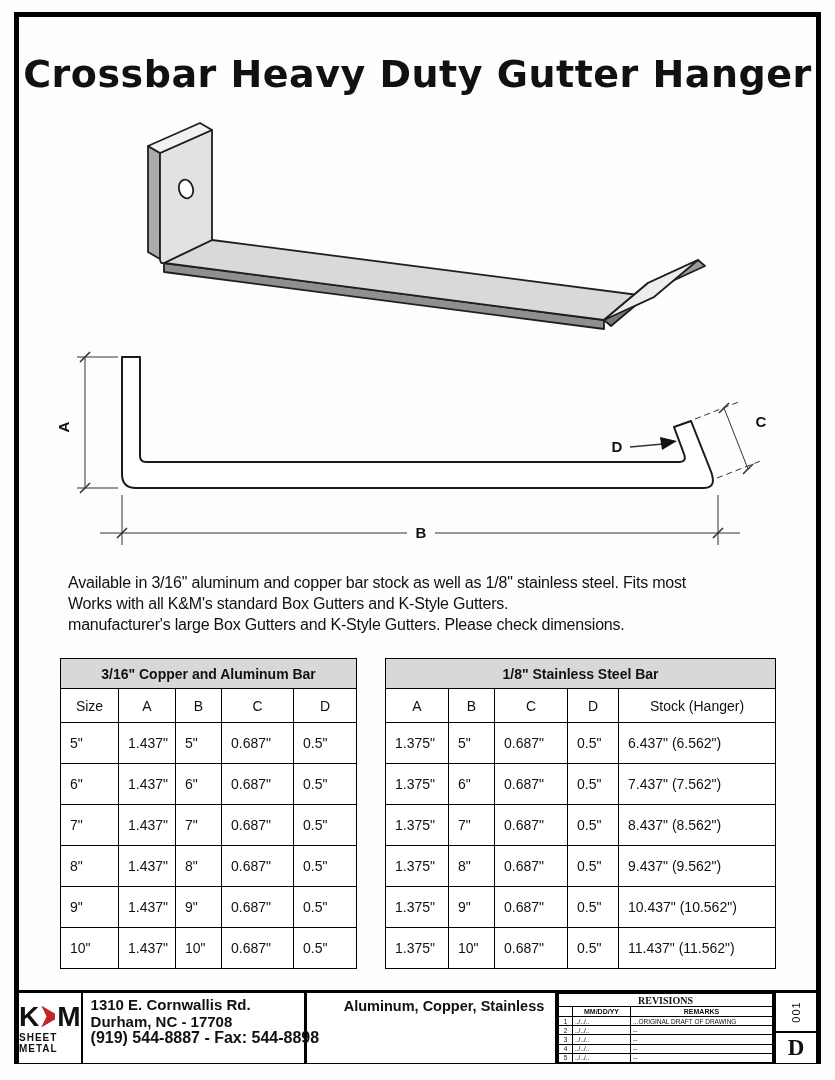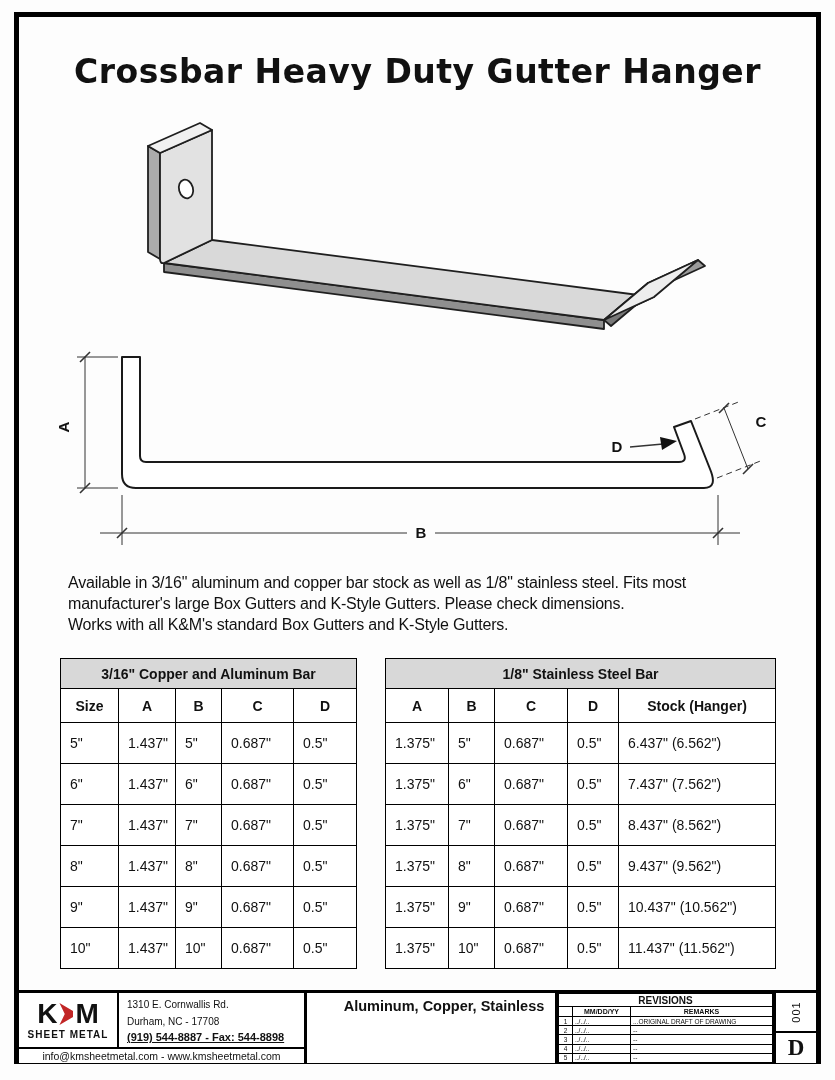--- a/index.html
+++ b/index.html
@@ -3,66 +3,66 @@
 <meta charset="utf-8">
 <style>
   * { margin:0; padding:0; box-sizing:border-box; }
   html,body { width:835px; height:1080px; background:#fdfdfd; overflow:hidden;
               font-family:"Liberation Sans", sans-serif; color:#111; }
   .page { position:relative; width:835px; height:1080px; }
   .frame { position:absolute; left:14px; top:12px; width:807px; height:1052px;
            border:5px solid #000; }
 
   .doc-title { position:absolute; left:0; top:52px; width:100%; text-align:center;
-               font-size:33px; font-weight:bold; letter-spacing:0.5px;
+               font-size:38px; font-weight:bold; letter-spacing:0.5px;
                font-family:"DejaVu Sans", sans-serif; }
 
   .iso-svg { position:absolute; left:90px; top:112px; width:680px; height:250px; }
   .profile-svg { position:absolute; left:55px; top:345px; width:770px; height:215px; }
   .profile-svg text, .iso-svg text { font:15px "Liberation Sans", sans-serif; fill:#111; font-weight:bold; }
 
   .description { position:absolute; left:68px; top:572px; width:730px;
                  font-size:16px; line-height:21px; letter-spacing:-0.2px; }
 
   .spec-table { position:absolute; border-collapse:collapse; table-layout:fixed;
                 font-size:14px; background:#fff; }
   .spec-table th, .spec-table td { border:1px solid #000; }
   .spec-table .tbl-title { background:#d8d8d8; height:30px; font-weight:bold;
                            text-align:center; font-size:14px; }
-  .spec-table thead tr.col-head th { height:34px; font-weight:bold; text-align:center; }
+  .spec-table thead tr.col-head th { height:34px; font-weight:normal; text-align:center; }
   .spec-table tbody td { height:41px; padding-left:9px; text-align:left; }
   .t-left  { left:60px;  top:658px; width:296px; }
   .t-right { left:385px; top:658px; width:390px; }
 
   .footer { position:absolute; left:19px; top:990px; width:797px; height:73px;
             border-top:3px solid #000; display:flex; background:#fff; }
   .f-left { width:288px; border-right:3px solid #000; display:flex; flex-direction:column; }
   .f-top { flex:1; display:flex; min-height:0; }
   .f-logo { width:100px; border-right:2px solid #000; display:flex; flex-direction:column;
             align-items:center; justify-content:center; }
   .logo-row { display:flex; align-items:center; }
   .logo-letter { font-size:28px; font-weight:bold; line-height:28px; }
   .logo-mark { width:14px; height:22px; background:#c22626; margin:0 2px;
                clip-path:polygon(0 0, 100% 38%, 100% 62%, 0 100%, 38% 50%); }
   .logo-sub { font-size:10px; font-weight:bold; letter-spacing:1px; margin-top:1px; }
   .f-addr { flex:1; padding:3px 6px 0 8px; }
-  .addr-line { font-size:10px; font-weight:normal; line-height:17px; white-space:nowrap; }
-  .addr-phone { font-size:11px; font-weight:bold; line-height:15px; white-space:nowrap;text-decoration:underline; }
+  .addr-line { font-size:15px; font-weight:bold; line-height:17px; white-space:nowrap; }
+  .addr-phone { font-size:16px; font-weight:bold; line-height:15px; white-space:nowrap; }
   .f-email { height:16px; border-top:2px solid #000; font-size:10.5px; text-align:center;
              line-height:15px; white-space:nowrap; }
   .f-center { flex:1; border-right:3px solid #000; display:flex; flex-direction:column; }
   .f-center-title { flex:1; display:flex; align-items:center; justify-content:center;
                     font-size:23px; font-weight:bold; border-bottom:2px solid #000; }
   .f-center-sub { height:25px; display:flex; align-items:center; justify-content:center;
                   font-size:14.5px; font-weight:bold;padding-left:26px; }
   .f-rev { width:218px; border-right:3px solid #000; }
   .rev-table { width:100%; height:100%; border-collapse:collapse; table-layout:fixed; }
   .rev-table th, .rev-table td { border:1px solid #000; padding:0 2px; overflow:hidden;
                                  white-space:nowrap; }
-  .rev-title { font-size:10px; font-weight:bold; text-align:center; height:13px; }
+  .rev-title { font-size:10px; font-weight:bold; text-align:center; height:13px;font-family:Liberation Serif, serif; }
   .rev-head th { font-size:7px; font-weight:bold; text-align:center; height:10px; }
   .rev-table tbody td { font-size:6.5px; height:9px; }
   .rev-table tbody td:first-child { text-align:center; }
   .f-sheet { width:40px; display:flex; flex-direction:column; }
   .sheet-num-cell { height:40px; border-bottom:2px solid #000; display:flex;
                     align-items:center; justify-content:center; }
   .sheet-num { transform:rotate(-90deg); font-size:11px; letter-spacing:1px; }
   .sheet-size-cell { flex:1; display:flex; align-items:center; justify-content:center;
                      font-family:"Liberation Serif", serif; font-size:23px; font-weight:bold; }
 </style>
@@ -118,22 +118,22 @@
     </g>
 
     <text x="14" y="82" transform="rotate(-90 14 82)" text-anchor="middle">A</text>
     <text x="366" y="193" text-anchor="middle">B</text>
     <text x="706" y="82" text-anchor="middle">C</text>
     <text x="562" y="107" text-anchor="middle">D</text>
   </svg>
 
   <div class="description">
     <div>Available in 3/16" aluminum and copper bar stock as well as 1/8" stainless steel. Fits most</div>
+    <div>Works with all K&amp;M's standard Box Gutters and K-Style Gutters.</div>
     <div>manufacturer's large Box Gutters and K-Style Gutters. Please check dimensions.</div>
-    <div>Works with all K&amp;M's standard Box Gutters and K-Style Gutters.</div>
   </div>
 
   <table class="spec-table t-left">
     <colgroup>
         <col style="width:58px">
         <col style="width:57px">
         <col style="width:46px">
         <col style="width:72px">
         <col style="width:63px">
       </colgroup>
@@ -271,21 +271,20 @@
             <span class="logo-letter">M</span>
           </div>
           <div class="logo-sub">SHEET METAL</div>
         </div>
         <div class="f-addr">
           <div class="addr-line">1310 E. Cornwallis Rd.</div>
           <div class="addr-line">Durham, NC - 17708</div>
           <div class="addr-phone">(919) 544-8887 - Fax: 544-8898</div>
         </div>
       </div>
-      <div class="f-email">info@kmsheetmetal.com - www.kmsheetmetal.com</div>
     </div>
 
     <div class="f-center">
       <div class="f-center-sub">Aluminum, Copper, Stainless</div>
     </div>
 
     <div class="f-rev">
       <table class="rev-table">
         <colgroup>
             <col style="width:14px">

